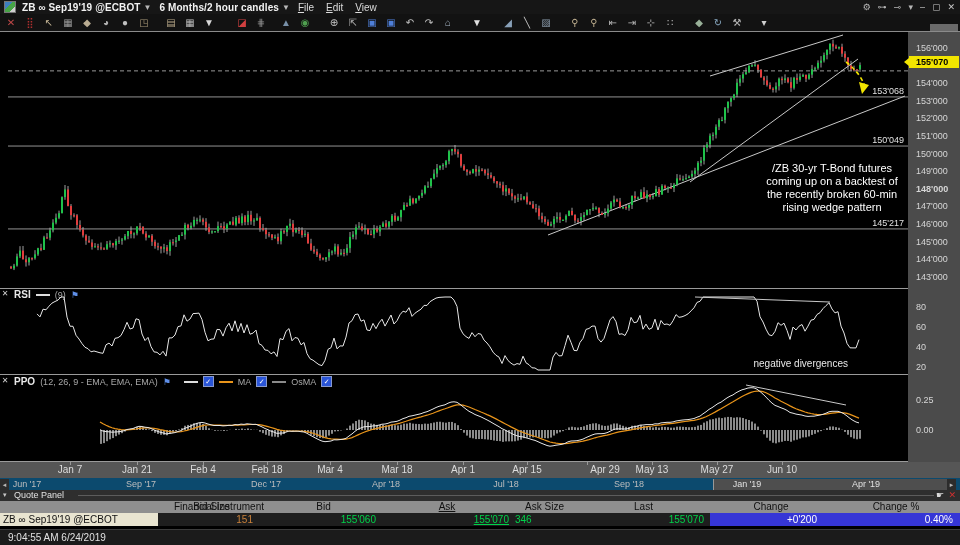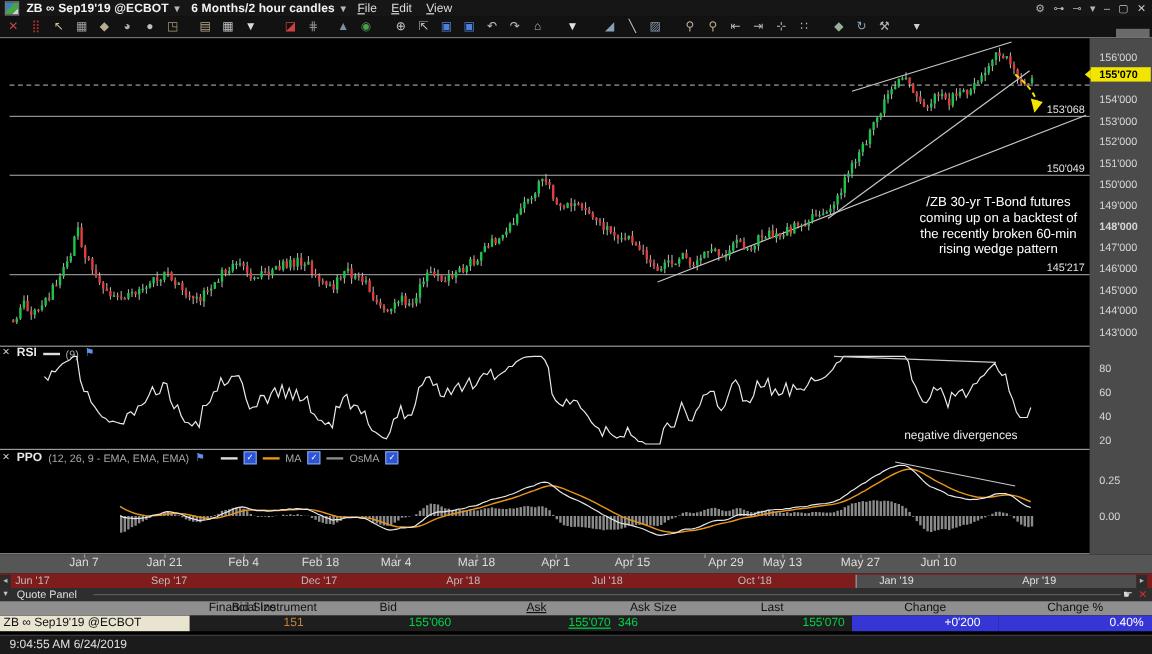--- a/index.html
+++ b/index.html
@@ -36,21 +36,21 @@
   .phead .pparam{color:#a8a8a8;font-size:9px;}
   .lsample{display:inline-block;width:14px;height:0;border-top:2px solid #ddd;}
   .chk{display:inline-block;width:9px;height:9px;background:#2a55d8;border:1px solid #8899cc;color:#fff;font-size:7px;line-height:9px;text-align:center;}
   .pin{color:#5f8fe8;font-size:9px;}
   #rsi-note{color:#e8e8e8;font-size:10px;}
   
   #date-axis{left:0;top:462px;width:960px;height:16px;background:#565656;}
   .dlabel{position:absolute;top:2px;transform:translateX(-50%);color:#dcdcdc;font-size:10px;white-space:nowrap;}
   .dtick{position:absolute;top:0;width:1px;height:3px;background:#999;}
   
-  #scrollrow{left:0;top:478px;width:960px;height:12px;background:#7f1d1d;}
+  #scrollrow{left:0;top:478px;width:960px;height:12px;background:#0c4a6e;}
   .slabel{position:absolute;top:1px;color:#bdbdbd;font-size:9px;white-space:nowrap;transform:translateX(-50%);}
   #scroll-thumb{position:absolute;top:1px;height:11px;background:#4e4e4e;border-left:1px solid #999;}
   .sarrow{position:absolute;top:1px;width:9px;height:11px;background:#2c2c2c;color:#b8b8b8;font-size:7px;text-align:center;line-height:11px;}
   
   #qp-title{left:0;top:490px;width:960px;height:11px;background:#2e2e2e;color:#e0e0e0;font-size:9px;}
   #qp-title .tri{position:absolute;left:3px;top:1px;font-size:7px;color:#c8c8c8;}
   #qp-title .qtext{position:absolute;left:14px;top:0;line-height:11px;}
   #qp-title .qrule{position:absolute;left:78px;right:26px;top:5px;height:1px;background:#5c5c5c;}
   #qp-hand{position:absolute;right:16px;top:0;color:#d8d8d8;font-size:9px;}
   #qp-close{position:absolute;right:4px;top:0;color:#d03030;font-size:9px;font-weight:bold;}
@@ -1068,21 +1068,21 @@
       <div class="dlabel" style="left: 782px;">Jun 10</div>
     </div>
 
   <div id="scrollrow" class="abs">
       <div class="sarrow" style="left: 0px;">◂</div>
       <div class="slabel" style="left: 27px;">Jun '17</div>
       <div class="slabel" style="left: 141px;">Sep '17</div>
       <div class="slabel" style="left: 266px;">Dec '17</div>
       <div class="slabel" style="left: 386px;">Apr '18</div>
       <div class="slabel" style="left: 506px;">Jul '18</div>
-      <div class="slabel" style="left: 629px;">Oct '18</div>
+      <div class="slabel" style="left: 629px;">Sep '18</div>
       <div id="scroll-thumb" style="left: 713px; width: 233px;"></div>
       <div class="slabel" style="left: 747px; color: rgb(224, 224, 224); z-index: 2;">Jan '19</div>
       <div class="slabel" style="left: 866px; color: rgb(224, 224, 224); z-index: 2;">Apr '19</div>
       <div class="sarrow" style="left: 947px;">▸</div>
     </div>
 
   <div id="qp-title" class="abs">
     <span class="tri">▾</span>
     <span class="qtext">Quote Panel</span>
     <span class="qrule"></span>

